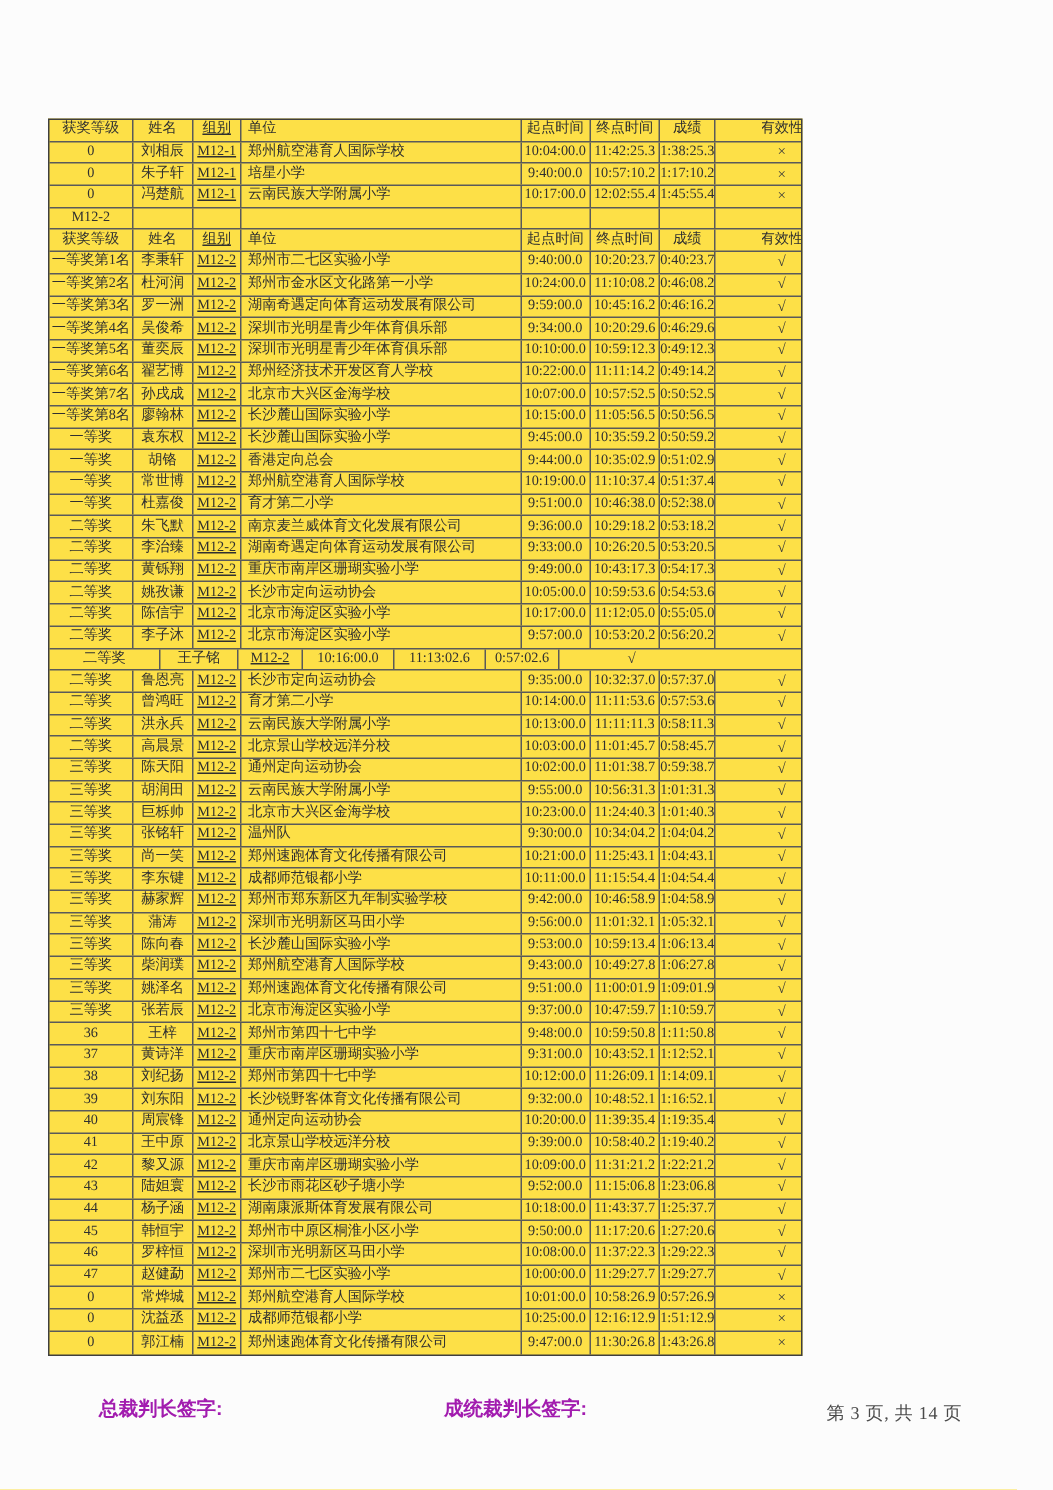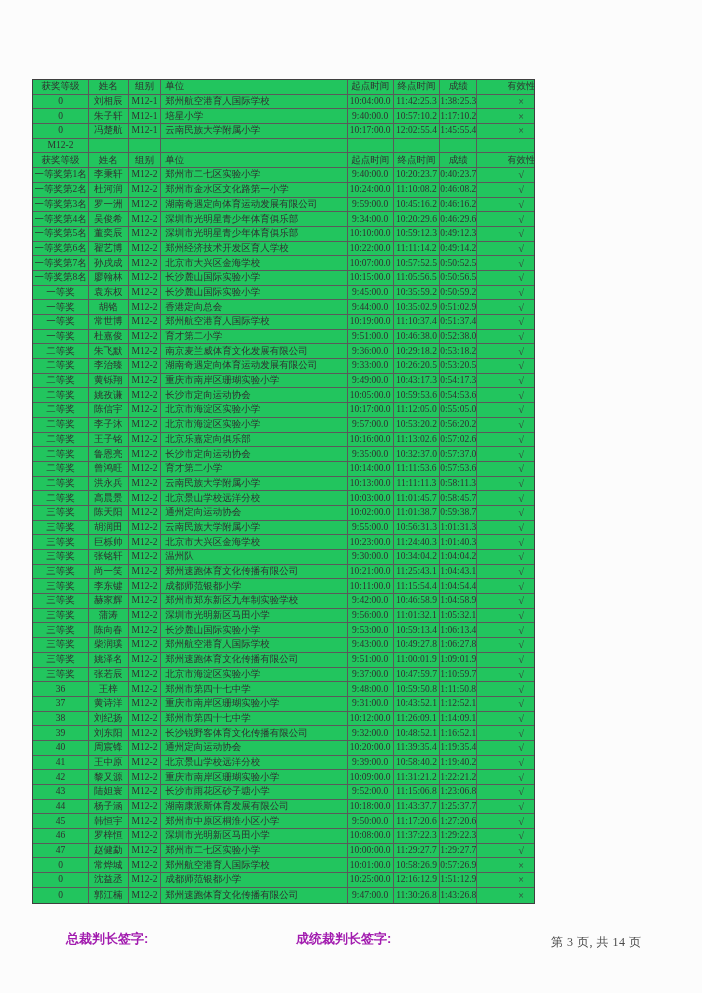--- a/index.html
+++ b/index.html
@@ -3,37 +3,37 @@
 <meta charset="utf-8">
 <style>
   html,body{margin:0;padding:0;}
   body{
     width:702px;height:993px;position:relative;background:#fcfcfc;
     font-family:"Liberation Serif","DejaVu Serif",serif;color:#2a2a2a;
     overflow:hidden;
   }
   .results-table{
     position:absolute;left:32px;top:79px;width:503px;
-    border:1px solid #3f3f3f;box-sizing:border-box;background:#22c55e;
+    border:1px solid #3f3f3f;box-sizing:border-box;background:#fde047;
   }
   .row{
     display:flex;height:14.7px;box-sizing:border-box;
     border-bottom:1px solid #5a5a5a;
   }
   .row:last-child{border-bottom:none;}
   .cell{
     box-sizing:border-box;border-right:1px solid #5a5a5a;
     display:flex;align-items:center;justify-content:center;
     font-size:9.5px;line-height:13px;white-space:nowrap;overflow:hidden;
     color:#303030;
   }
   .cell:last-child{border-right:none;}
   .c0{width:74px;}
   .c1{width:52px;}
-  .c2{width:43px;}
+  .c2{width:43px;text-decoration:underline;}
   .c3{width:245px;}
   .c4{width:61px;}
   .c5{width:61px;}
   .c6{width:49px;}
   .c7{width:34px;margin-left:31px;}
   .cell.org{justify-content:flex-start;padding-left:4px;}
   .cell.mark{font-size:10px;color:#3a3a3a;}
   .footer-label{
     position:absolute;top:930px;
     font-family:"Liberation Sans","DejaVu Sans",sans-serif;
@@ -287,21 +287,20 @@
       <div class="cell c3 org">北京市海淀区实验小学</div>
       <div class="cell c4">9:57:00.0</div>
       <div class="cell c5">10:53:20.2</div>
       <div class="cell c6">0:56:20.2</div>
       <div class="cell c7 mark">√</div>
     </div>
     <div class="row">
       <div class="cell c0">二等奖</div>
       <div class="cell c1">王子铭</div>
       <div class="cell c2">M12-2</div>
-      <div class="cell c3 org">北京乐嘉定向俱乐部</div>
       <div class="cell c4">10:16:00.0</div>
       <div class="cell c5">11:13:02.6</div>
       <div class="cell c6">0:57:02.6</div>
       <div class="cell c7 mark">√</div>
     </div>
     <div class="row">
       <div class="cell c0">二等奖</div>
       <div class="cell c1">鲁恩亮</div>
       <div class="cell c2">M12-2</div>
       <div class="cell c3 org">长沙市定向运动协会</div>

